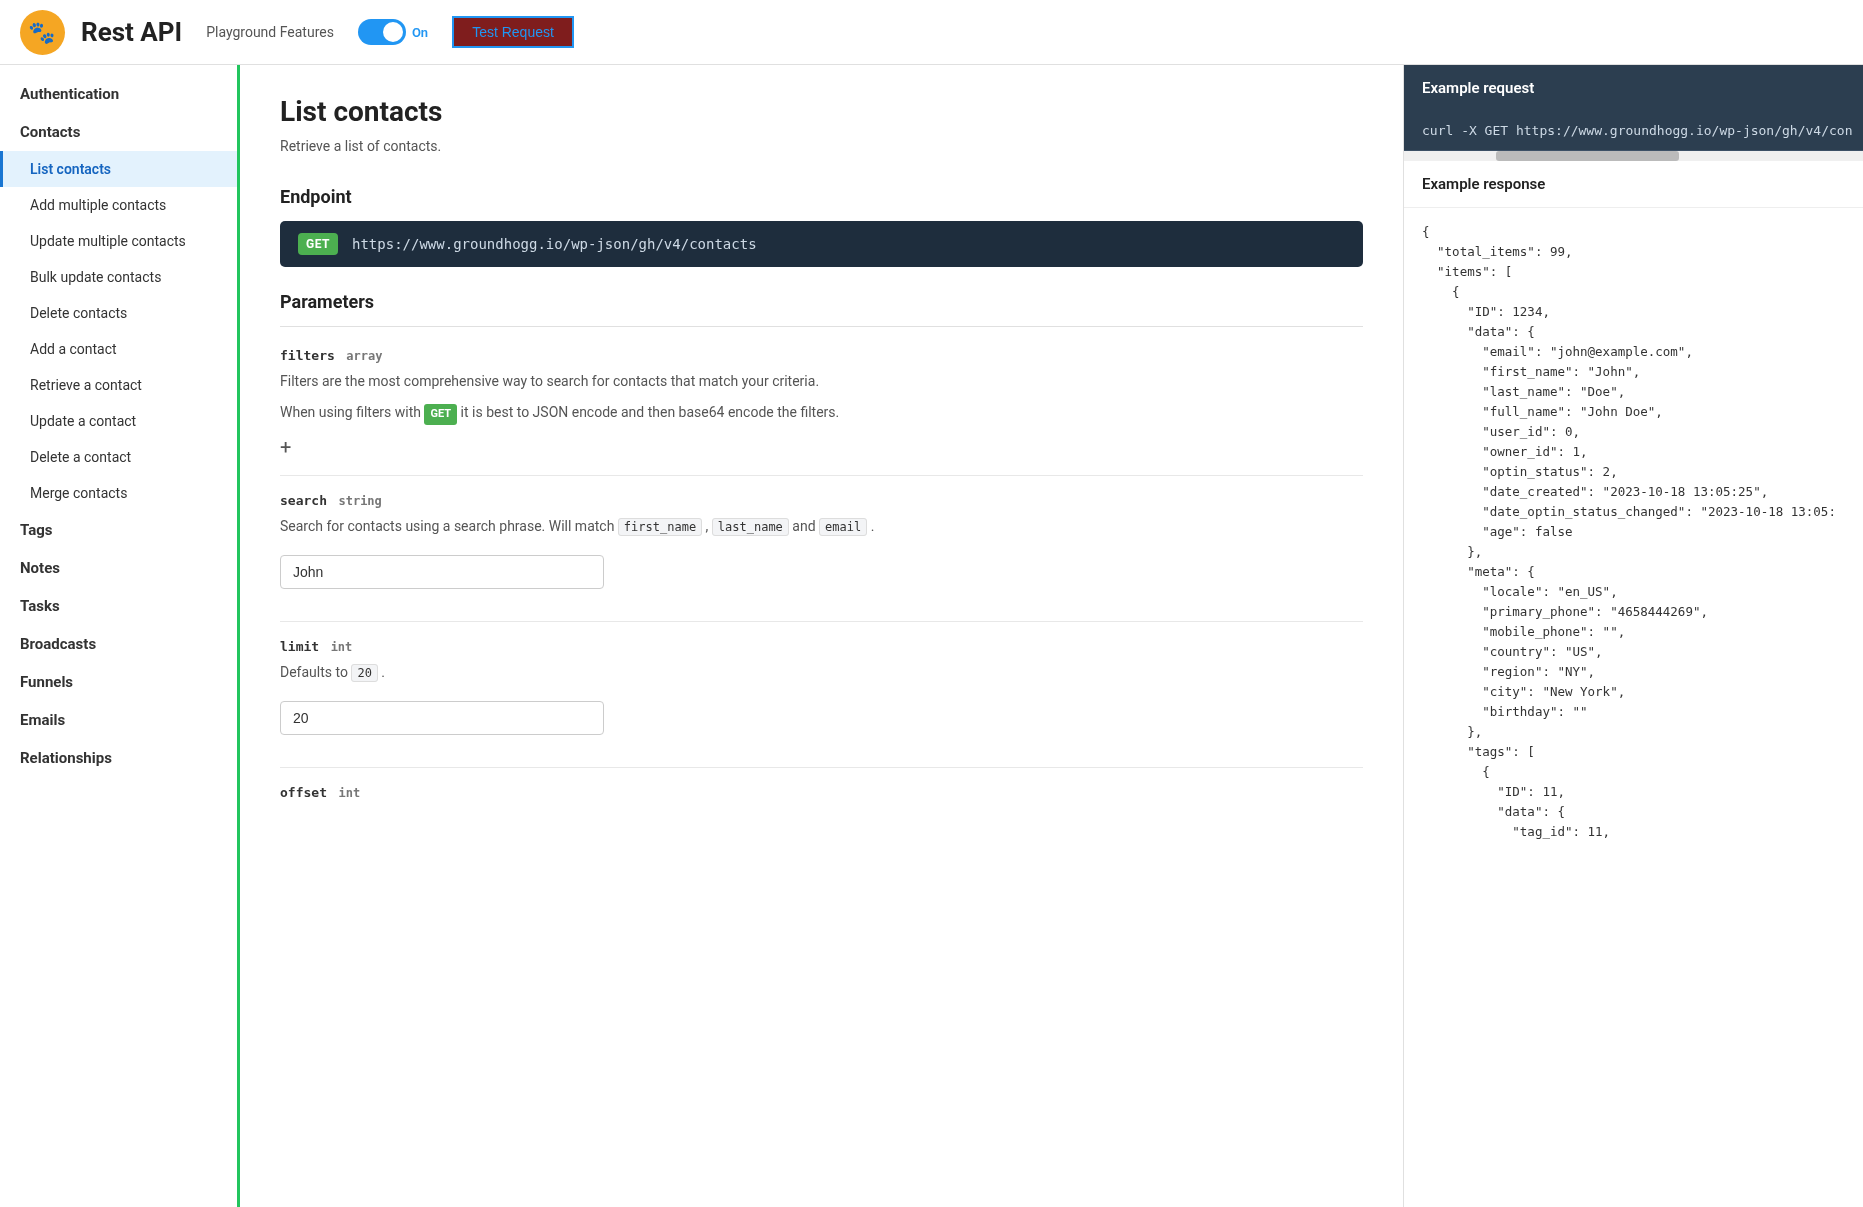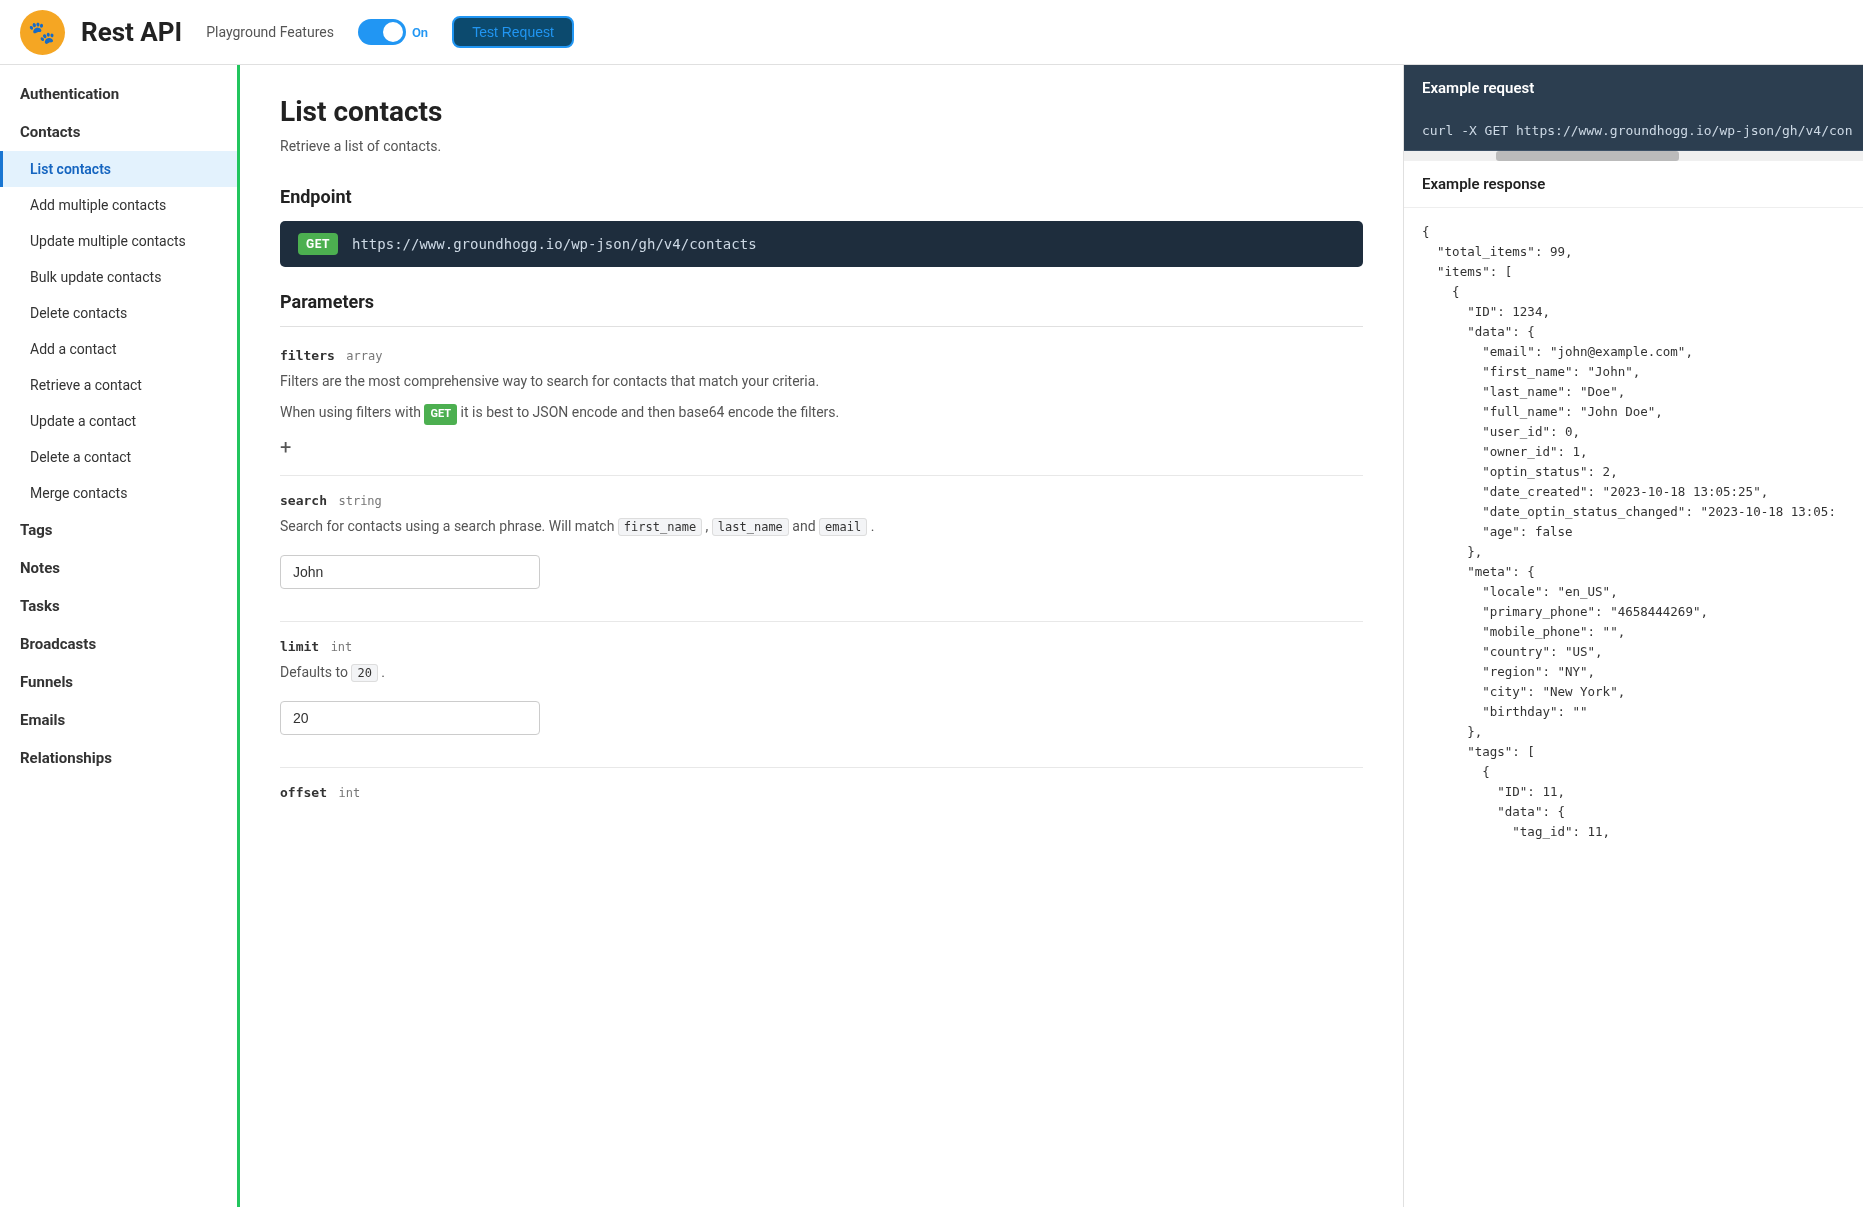--- a/index.html
+++ b/index.html
@@ -7,21 +7,21 @@
 
     
     .header { display: flex; align-items: center; padding: 0 20px; height: 65px; border-bottom: 1px solid #e0e0e0; flex-shrink: 0; gap: 16px; }
     .logo { width: 45px; height: 45px; background: #f5a623; border-radius: 50%; display: flex; align-items: center; justify-content: center; font-size: 22px; flex-shrink: 0; }
     .app-title { font-size: 26px; font-weight: 700; color: #222; margin-right: 8px; text-align: center; }
     .playground-label { font-size: 14px; color: #555; margin-right: 8px; }
     .toggle-container { display: flex; align-items: center; gap: 6px; }
     .toggle-switch { width: 48px; height: 26px; background: #2196F3; border-radius: 13px; position: relative; cursor: pointer; display: flex; align-items: center; }
     .toggle-knob { width: 20px; height: 20px; background: #fff; border-radius: 50%; position: absolute; right: 3px; }
     .toggle-on-label { font-size: 13px; color: #2196F3; font-weight: 600; }
-    .test-request-btn { border: 2px solid #2196F3; color: #2196F3; background: #0c4a6e; padding: 6px 18px; border-radius: 8px; font-size: 14px; cursor: pointer; font-weight: 500; margin-left: 8px; }
+    .test-request-btn { border: 2px solid #2196F3; color: #2196F3; background: #7f1d1d; padding: 6px 18px; border-radius: 0; font-size: 14px; cursor: pointer; font-weight: 500; margin-left: 8px; }
 
     
     .layout { display: flex; flex: 1; overflow: hidden; }
 
     
     .sidebar { width: 240px; flex-shrink: 0; border-right: 3px solid #22c55e; overflow-y: auto; padding: 10px 0; background: #fff; }
     .sidebar-item { padding: 10px 20px; cursor: pointer; font-size: 14px; color: #333; }
     .sidebar-item.active { background: #e3f2fd; color: #1565c0; font-weight: 600; border-left: 3px solid #1976d2; }
     .sidebar-item.sub { padding-left: 30px; }
     .sidebar-item.sub.active { padding-left: 27px; }
@@ -33,25 +33,25 @@
     .section-title { font-size: 18px; font-weight: 700; color: #222; margin-bottom: 14px; }
 
     
     .endpoint-box { background: #1e2d3d; border-radius: 5px; padding: 12px 18px; display: flex; align-items: center; gap: 14px; margin-bottom: 24px; }
     .method-badge { background: #4caf50; color: #fff; font-size: 12px; font-weight: 700; padding: 4px 8px; border-radius: 4px; letter-spacing: 0.5px; }
     .endpoint-url { color: #cdd9e5; font-family: monospace; font-size: 14px; }
 
     
     .params-section { border-top: 1px solid #e0e0e0; padding-top: 20px; }
     .param-name { font-family: monospace; font-size: 13px; color: #333; font-weight: 700; text-align: right; }
-    .param-type { font-family: monospace; font-size: 12px; color: #777; margin-left: 8px; }
+    .param-type { font-family: monospace; font-size: 12px; color: #777; margin-left: 8px; font-weight: bold; }
     .param-desc { font-size: 14px; color: #555; margin: 8px 0 10px; line-height: 1.5; }
     .param-desc code, .inline-code { background: #f3f4f6; border: 1px solid #ddd; border-radius: 3px; padding: 1px 5px; font-family: monospace; font-size: 12px; color: #333; }
     .get-badge-inline { background: #4caf50; color: #fff; font-size: 11px; font-weight: 700; padding: 2px 6px; border-radius: 3px; display: inline-block; }
-    .param-input { border: 1px solid #ccc; border-radius: 4px; padding: 8px 12px; font-size: 14px; width: 260px; margin: 8px 0 16px; color: #333; }
+    .param-input { border: 1px solid #ccc; border-radius: 4px; padding: 8px 12px; font-size: 14px; width: 324px; margin: 8px 0 16px; color: #333; }
     .expand-btn { font-size: 20px; color: #555; cursor: pointer; margin: 8px 0 14px; display: block; }
     .param-divider { border: none; border-top: 1px solid #e8e8e8; margin: 16px 0; }
 
     
     .right-panel { width: 460px; flex-shrink: 0; border-left: 1px solid #e0e0e0; overflow-y: auto; background: #fff; }
     .example-request-header { background: #2c3e50; color: #fff; padding: 14px 18px; font-size: 15px; font-weight: 600; }
     .example-request-code { background: #2c3e50; padding: 12px 18px; font-family: monospace; font-size: 13px; color: #cdd9e5; white-space: pre; overflow-x: auto; border-bottom: 1px solid #3d5166; }
     .scrollbar-track { height: 10px; background: #f0f0f0; margin: 0; position: relative; }
     .scrollbar-thumb { height: 10px; background: #bbb; border-radius: 3px; width: 40%; margin-left: 20%; }
     .example-response-header { padding: 14px 18px; font-size: 15px; font-weight: 600; color: #222; border-bottom: 1px solid #eee; }

